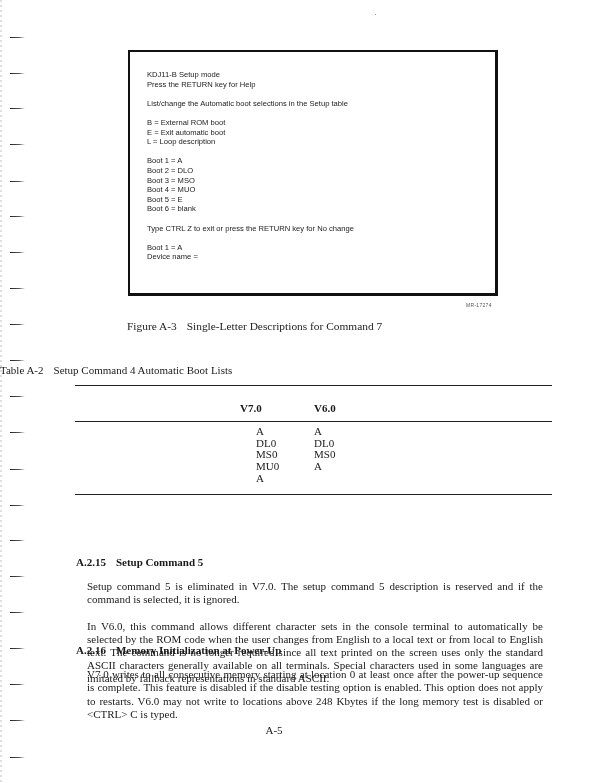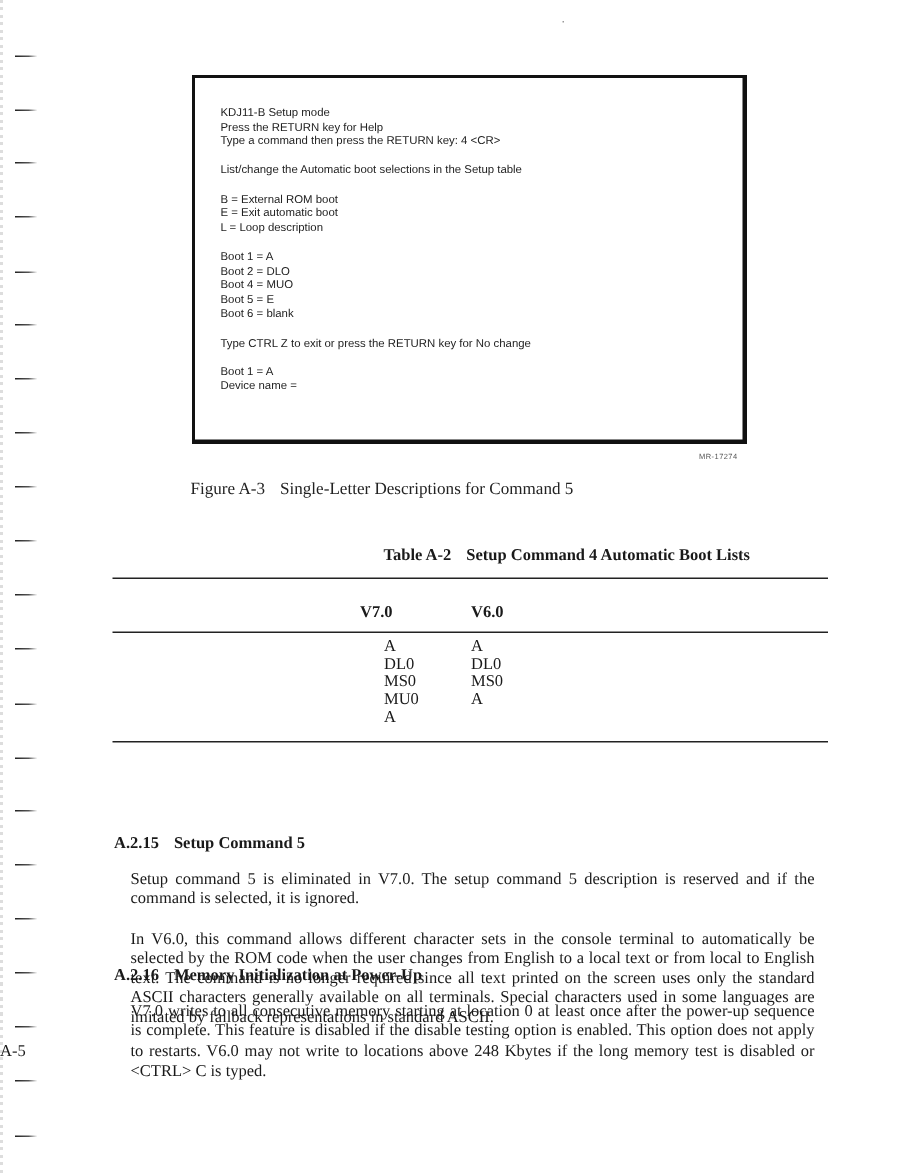--- a/index.html
+++ b/index.html
@@ -31,35 +31,35 @@
   .screen-text .gap { height: 9.6px; }
   .fig-id {
     position: absolute; left: 466px; top: 302px;
     font-family: "Liberation Sans", sans-serif; font-size: 5px; color: #555; letter-spacing: 0.3px;
   }
   .fig-caption {
     position: absolute; left: 127px; top: 320px; font-size: 11.4px; color: #222;
   }
   .fig-caption .num { margin-right: 10px; margin-top: 15px; }
   .table-title {
-    position: absolute; left: 0; width: 500px; top: 364px; text-align: right;
-    font-size: 11px; font-weight: bold; color: #1a1a1a;
+    position: absolute; left: 0; width: 500px; top: 364px; text-align: left;
+    font-size: 11px; font-weight: normal; color: #1a1a1a;
   }
   .table-title .num { margin-right: 10px; }
   .rule { position: absolute; left: 75px; width: 477px; height: 1px; background: #222; }
   .tbl-head { position: absolute; top: 402px; font-weight: bold; font-size: 11px; }
   .tbl-col { position: absolute; top: 426px; font-size: 11px; line-height: 11.7px; }
   .section {
     position: absolute; left: 76px; width: 478px; font-size: 11px; line-height: 13.2px; color: #1a1a1a;
   }
   .section h3 { margin: 0; font-size: 11px; font-weight: bold; }
   .section h3 .num { margin-right: 10px; }
   .section p { margin: 11px; text-align: justify; }
   .page-num {
-    position: absolute; left: 0; width: 548px; top: 695px; font-size: 11px;
+    position: absolute; left: 0; width: 548px; top: 724px; text-align: center; font-size: 11px;
   }
   .speck { position: absolute; background: #999; width: 1px; height: 1px; }
 </style>
 </head>
 <body>
 
 <div class="left-edge"></div>
 <div>
   <div class="binder-mark" style="top:37px"></div>
   <div class="binder-mark" style="top:73px"></div>
@@ -82,45 +82,45 @@
   <div class="binder-mark" style="top:684px"></div>
   <div class="binder-mark" style="top:720px"></div>
   <div class="binder-mark" style="top:757px"></div>
 </div>
 <div class="speck" style="left:375px;top:14px"></div>
 
 <div class="screen-box">
   <div class="screen-text">
     <div>KDJ11-B Setup mode</div>
     <div>Press the RETURN key for Help</div>
-    <div>Type a command then press the RETURN key: 4 &lt;CR&gt;</div>
     <div class="gap"></div>
     <div>List/change the Automatic boot selections in the Setup table</div>
     <div class="gap"></div>
     <div>B = External ROM boot</div>
     <div>E = Exit automatic boot</div>
     <div>L = Loop description</div>
     <div class="gap"></div>
     <div>Boot 1 = A</div>
     <div>Boot 2 = DLO</div>
+    <div>Boot 3 = MSO</div>
     <div>Boot 4 = MUO</div>
     <div>Boot 5 = E</div>
     <div>Boot 6 = blank</div>
     <div class="gap"></div>
     <div>Type CTRL Z to exit or press the RETURN key for No change</div>
     <div class="gap"></div>
     <div>Boot 1 = A</div>
     <div>Device name =</div>
   </div>
 </div>
 
 <div class="fig-id">MR-17274</div>
 
 <div class="fig-caption">
-  <span class="num">Figure A-3</span><span>Single-Letter Descriptions for Command 5</span>
+  <span class="num">Figure A-3</span><span>Single-Letter Descriptions for Command 7</span>
 </div>
 
 <div class="table-title">
   <span class="num">Table A-2</span><span>Setup Command 4 Automatic Boot Lists</span>
 </div>
 
 <div class="rule" style="top:385px"></div>
 <div class="tbl-head" style="left:240px">V7.0</div>
 <div class="tbl-head" style="left:314px">V6.0</div>
 <div class="rule" style="top:421px"></div>

